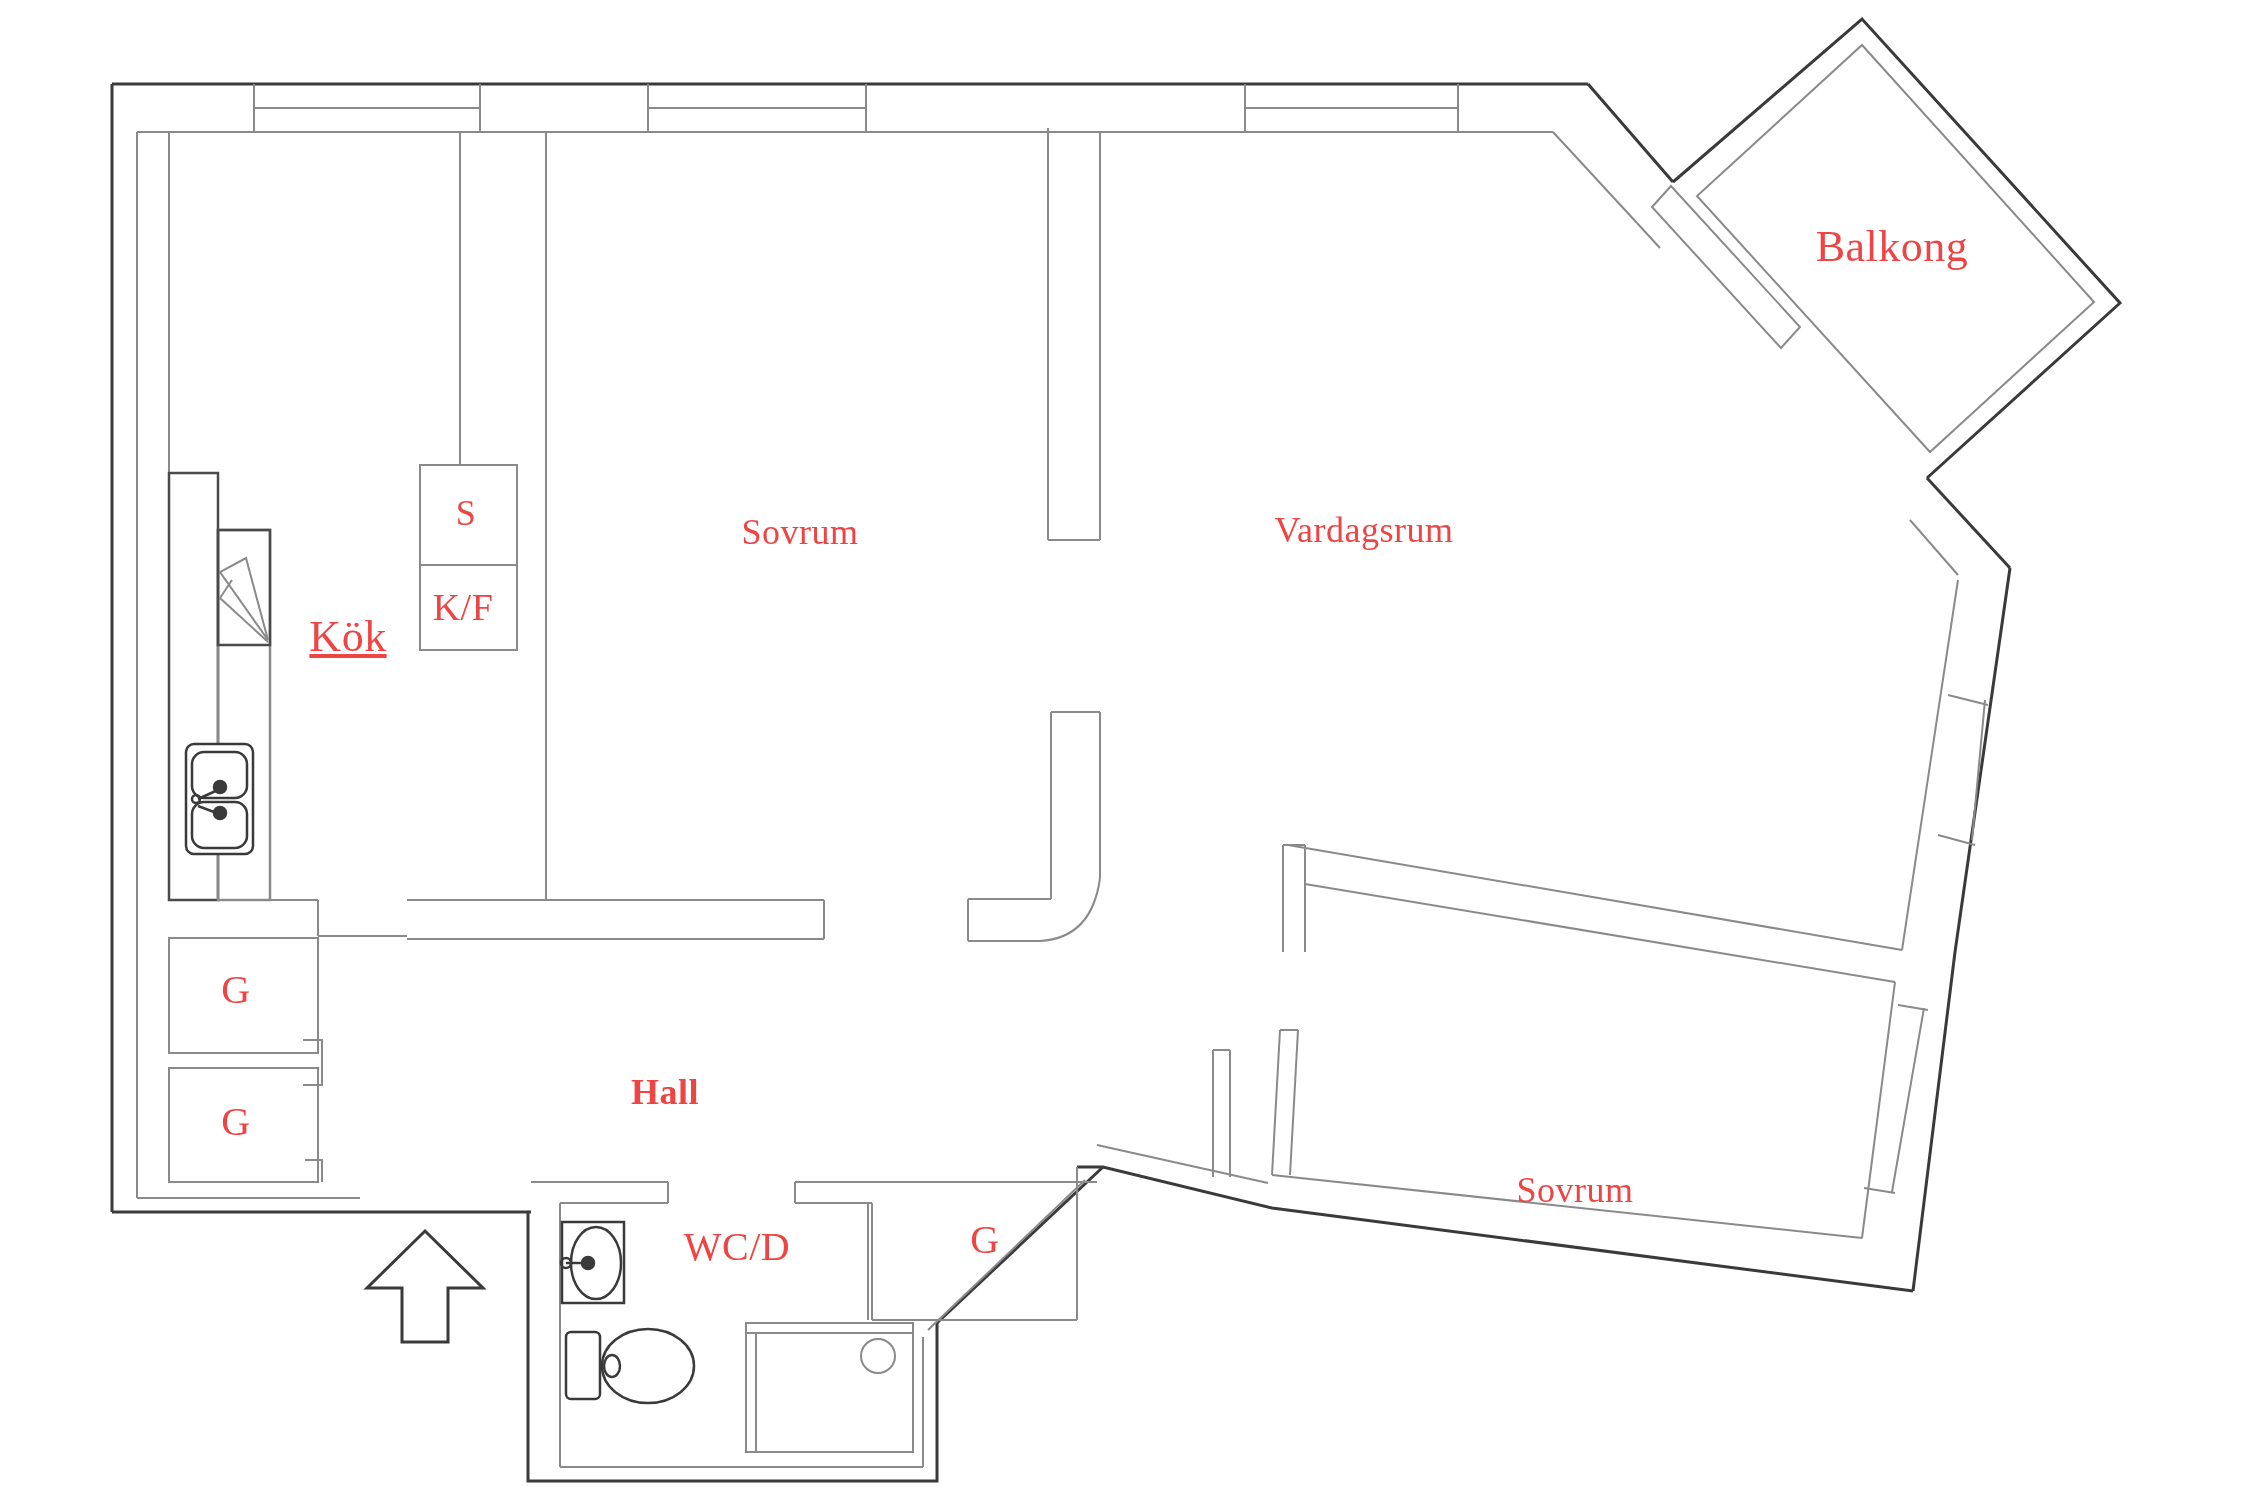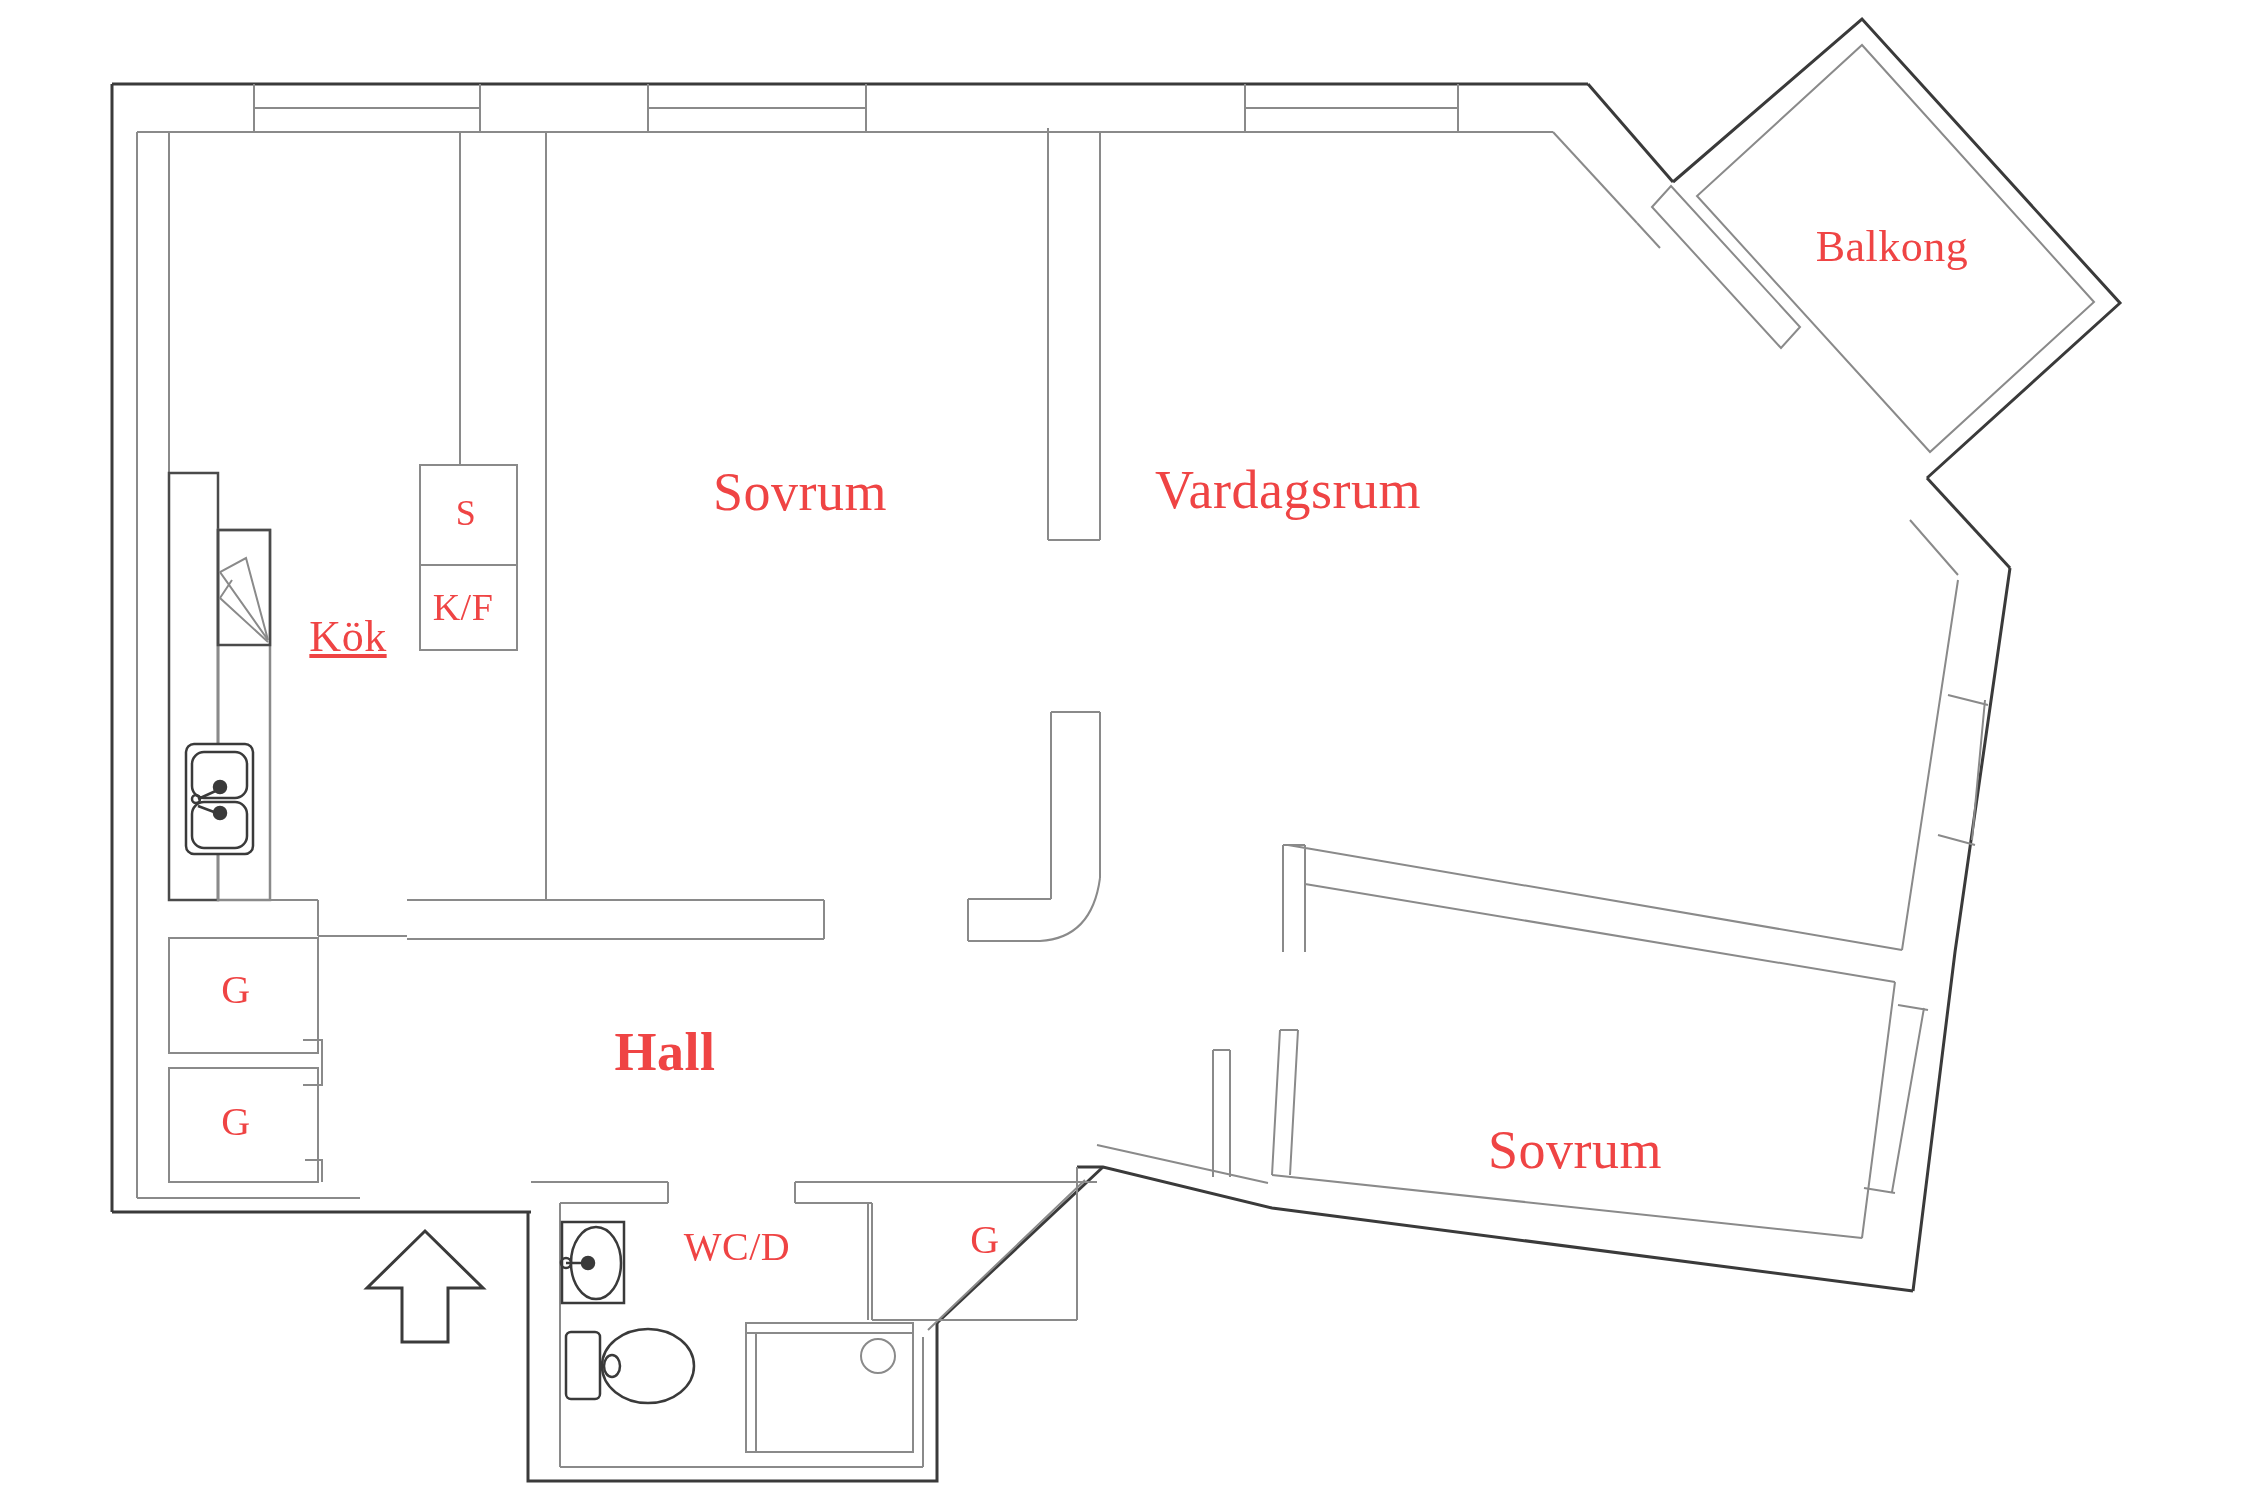--- a/index.html
+++ b/index.html
@@ -14,21 +14,21 @@
   .room-label{
     position:absolute;
     transform:translate(-50%,-50%);
     color:#ef4444;
     white-space:nowrap;
     letter-spacing:0.5px;
     line-height:1;
     user-select:none;
   }
   .fz44{font-size:44px;}
-  .fz42{font-size:54px;}
+  .fz42{font-size:36px;margin-top:40px;}
   .fz40{font-size:40px;}
   .fz38{font-size:38px;text-align:right;}
   .fz36{font-size:36px;}
 </style>
 </head>
 <body>
 
 <div class="stage">
 
   <svg class="plan-svg" width="2250" height="1500" viewBox="0 0 2250 1500">
@@ -155,21 +155,21 @@
 
     <g fill="none" stroke="#3a3a3a" stroke-width="3">
       <path d="M425,1231 L483,1288 L448,1288 L448,1342 L402,1342 L402,1288 L367,1288 Z"></path>
     </g>
   </svg>
 
   <div class="room-label fz44" style="left:348px;top:637px;text-decoration:underline;">Kök</div>
   <div class="room-label fz36" style="left:466px;top:513px;">S</div>
   <div class="room-label fz38" style="left:463px;top:607px;">K/F</div>
   <div class="room-label fz42" style="left:800px;top:492px;">Sovrum</div>
-  <div class="room-label fz42" style="left:1288px;top:490px;">Vardagsrum</div>
+  <div class="room-label fz42" style="left:1364px;top:490px;">Vardagsrum</div>
   <div class="room-label fz44" style="left:1892px;top:247px;">Balkong</div>
   <div class="room-label fz42" style="left:665px;top:1052px;font-weight:bold;">Hall</div>
   <div class="room-label fz40" style="left:236px;top:990px;">G</div>
   <div class="room-label fz40" style="left:236px;top:1122px;">G</div>
   <div class="room-label fz40" style="left:985px;top:1240px;">G</div>
   <div class="room-label fz40" style="left:737px;top:1247px;">WC/D</div>
   <div class="room-label fz42" style="left:1575px;top:1150px;">Sovrum</div>
 
 </div>
 

